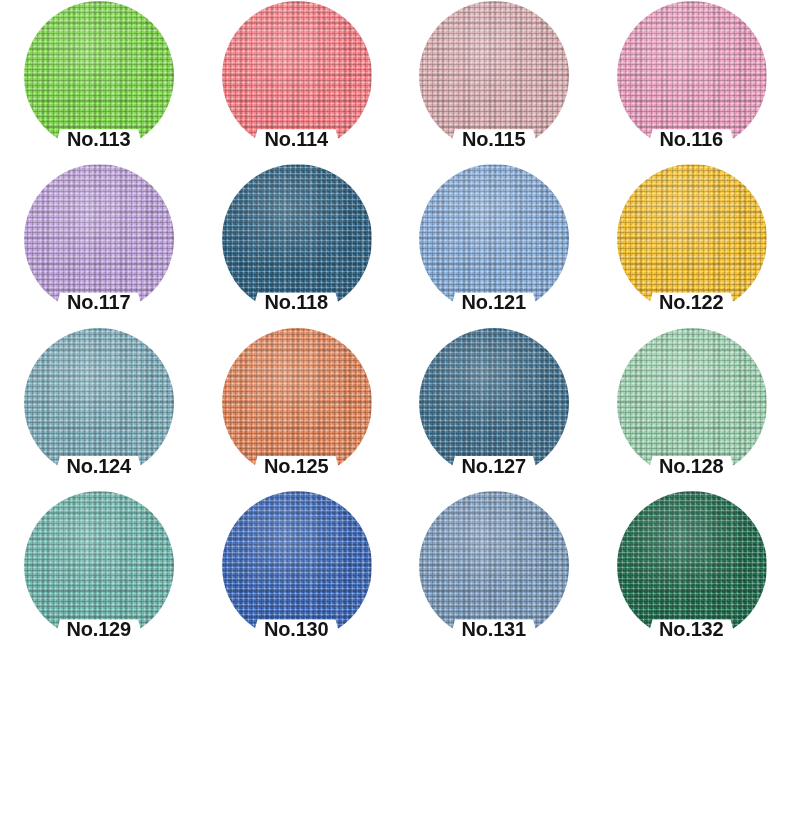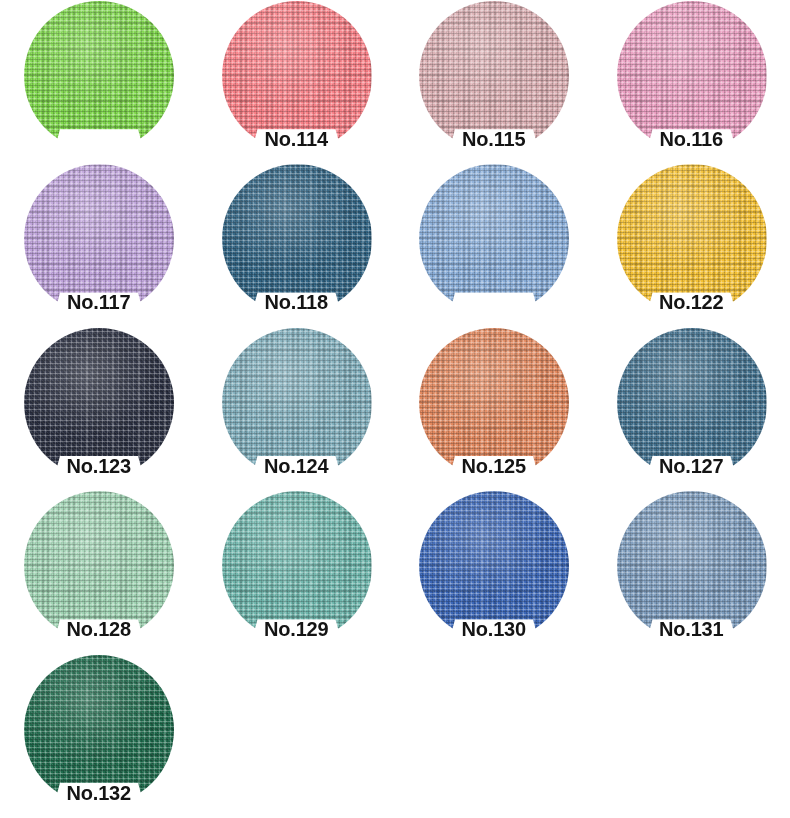--- a/index.html
+++ b/index.html
@@ -125,20 +125,21 @@
 </style>
 </head>
 <body>
 
 <div id="swatch-grid">
     <div class="swatch-cell">
       <div class="swatch-disc" style="--c: #7ED84A;">
         <div class="weave"></div>
         <div class="shading"></div>
       </div>
+      <div class="swatch-label">No.113</div>
     </div>
     <div class="swatch-cell">
       <div class="swatch-disc" style="--c: #FA7F86;">
         <div class="weave"></div>
         <div class="shading"></div>
       </div>
       <div class="swatch-label">No.114</div>
     </div>
     <div class="swatch-cell">
       <div class="swatch-disc" style="--c: #DBAEB2;">
@@ -166,36 +167,30 @@
         <div class="weave"></div>
         <div class="shading"></div>
       </div>
       <div class="swatch-label">No.118</div>
     </div>
     <div class="swatch-cell">
       <div class="swatch-disc" style="--c: #87ACD8;">
         <div class="weave"></div>
         <div class="shading"></div>
       </div>
+      <div class="swatch-label">No.121</div>
     </div>
     <div class="swatch-cell">
       <div class="swatch-disc" style="--c: #F5C132;">
         <div class="weave"></div>
         <div class="shading"></div>
       </div>
       <div class="swatch-label">No.122</div>
     </div>
     <div class="swatch-cell">
-      <div class="swatch-disc" style="--c: #2B3042;">
-        <div class="weave"></div>
-        <div class="shading"></div>
-      </div>
-      <div class="swatch-label">No.123</div>
-    </div>
-    <div class="swatch-cell">
       <div class="swatch-disc" style="--c: #7FAEBC;">
         <div class="weave"></div>
         <div class="shading"></div>
       </div>
       <div class="swatch-label">No.124</div>
     </div>
     <div class="swatch-cell">
       <div class="swatch-disc" style="--c: #E3875C;">
         <div class="weave"></div>
         <div class="shading"></div>

